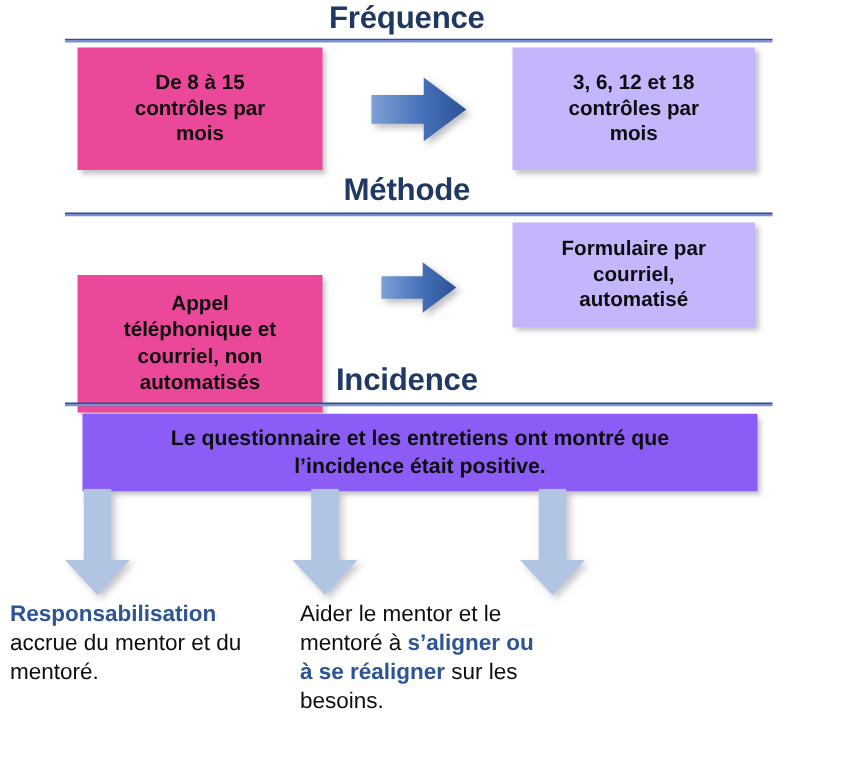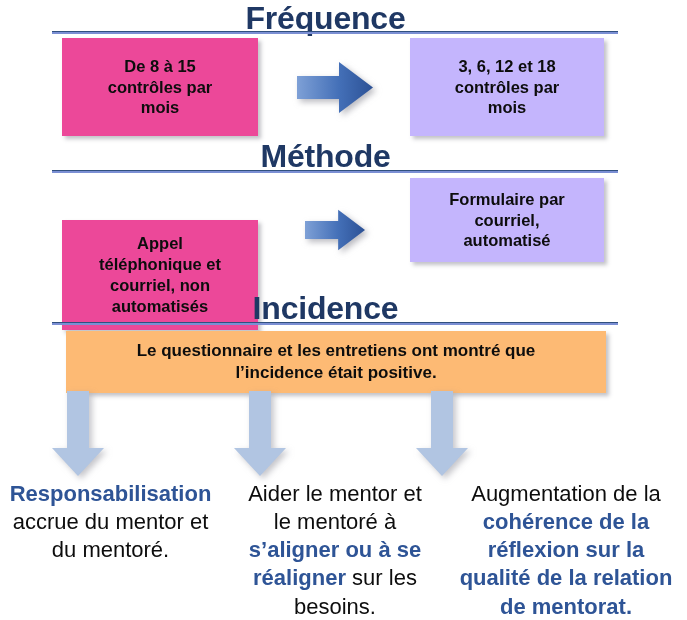--- a/index.html
+++ b/index.html
@@ -21,21 +21,21 @@
     width: 687px;
     height: 620px;
   }
 
   
   .section-title {
     position: absolute;
     left: 0;
     width: 651px;
     text-align: center;
-    font-size: 32px;
+    font-size: 25px;
     font-weight: bold;
     color: #1f3864;
     letter-spacing: -0.2px;
     line-height: 1;
   }
   .rule {
     position: absolute;
     left: 52px;
     width: 566px;
     height: 3px;
@@ -71,39 +71,38 @@
   
   .arrow-down {
     position: absolute;
     filter: drop-shadow(3px 3px 3px rgba(140,140,150,0.5));
   }
 
   
   .banner {
     position: absolute;
     box-sizing: border-box;
-    background: #fdba74;
+    background: #8b5cf6;
     box-shadow: 3px 3px 4px rgba(120,120,130,0.45);
     display: flex;
     align-items: center;
     justify-content: center;
     text-align: center;
     color: #0d0d0d;
     font-weight: bold;
     font-size: 17px;
     line-height: 1.3;
     padding: 4px 10px;
   }
   .banner .txt { width: 100%; white-space: pre-line; }
 
   
   .outcome {
     position: absolute;
-    text-align: center;
-    font-size: 22px;
+    font-size: 18px;
     line-height: 1.28;
     color: #0d0d0d;
   }
   .outcome .hl {
     color: #2e5496;
     font-weight: bold;
   }
   .outcome .pl { color: #0d0d0d; font-weight: normal; }
 </style>
 </head>
@@ -181,15 +180,14 @@
   </svg>
 
   <svg class="arrow-down" style="left:416px; top:391px;" width="52" height="85" viewBox="0 0 52 85">
     <path d="M15,0 L37,0 L37,57 L52,57 L26,85 L0,57 L15,57 Z" fill="#b1c5e2"></path>
   </svg>
 
   <div class="outcome" style="left:8px; top:480px; width:205px;"><span class="hl">Responsabilisation</span><span class="pl"> accrue du mentor et du mentoré.</span></div>
 
   <div class="outcome" style="left:240px; top:480px; width:190px;"><span class="pl">Aider le mentor et le mentoré à </span><span class="hl">s’aligner ou à se réaligner</span><span class="pl"> sur les besoins.</span></div>
 
-  <div class="outcome" style="left:452px; top:480px; width:228px;"><span class="pl">Augmentation de la </span><span class="hl">cohérence de la réflexion sur la qualité de la relation de mentorat.</span></div>
 
 </div>
 
 </body></html>

